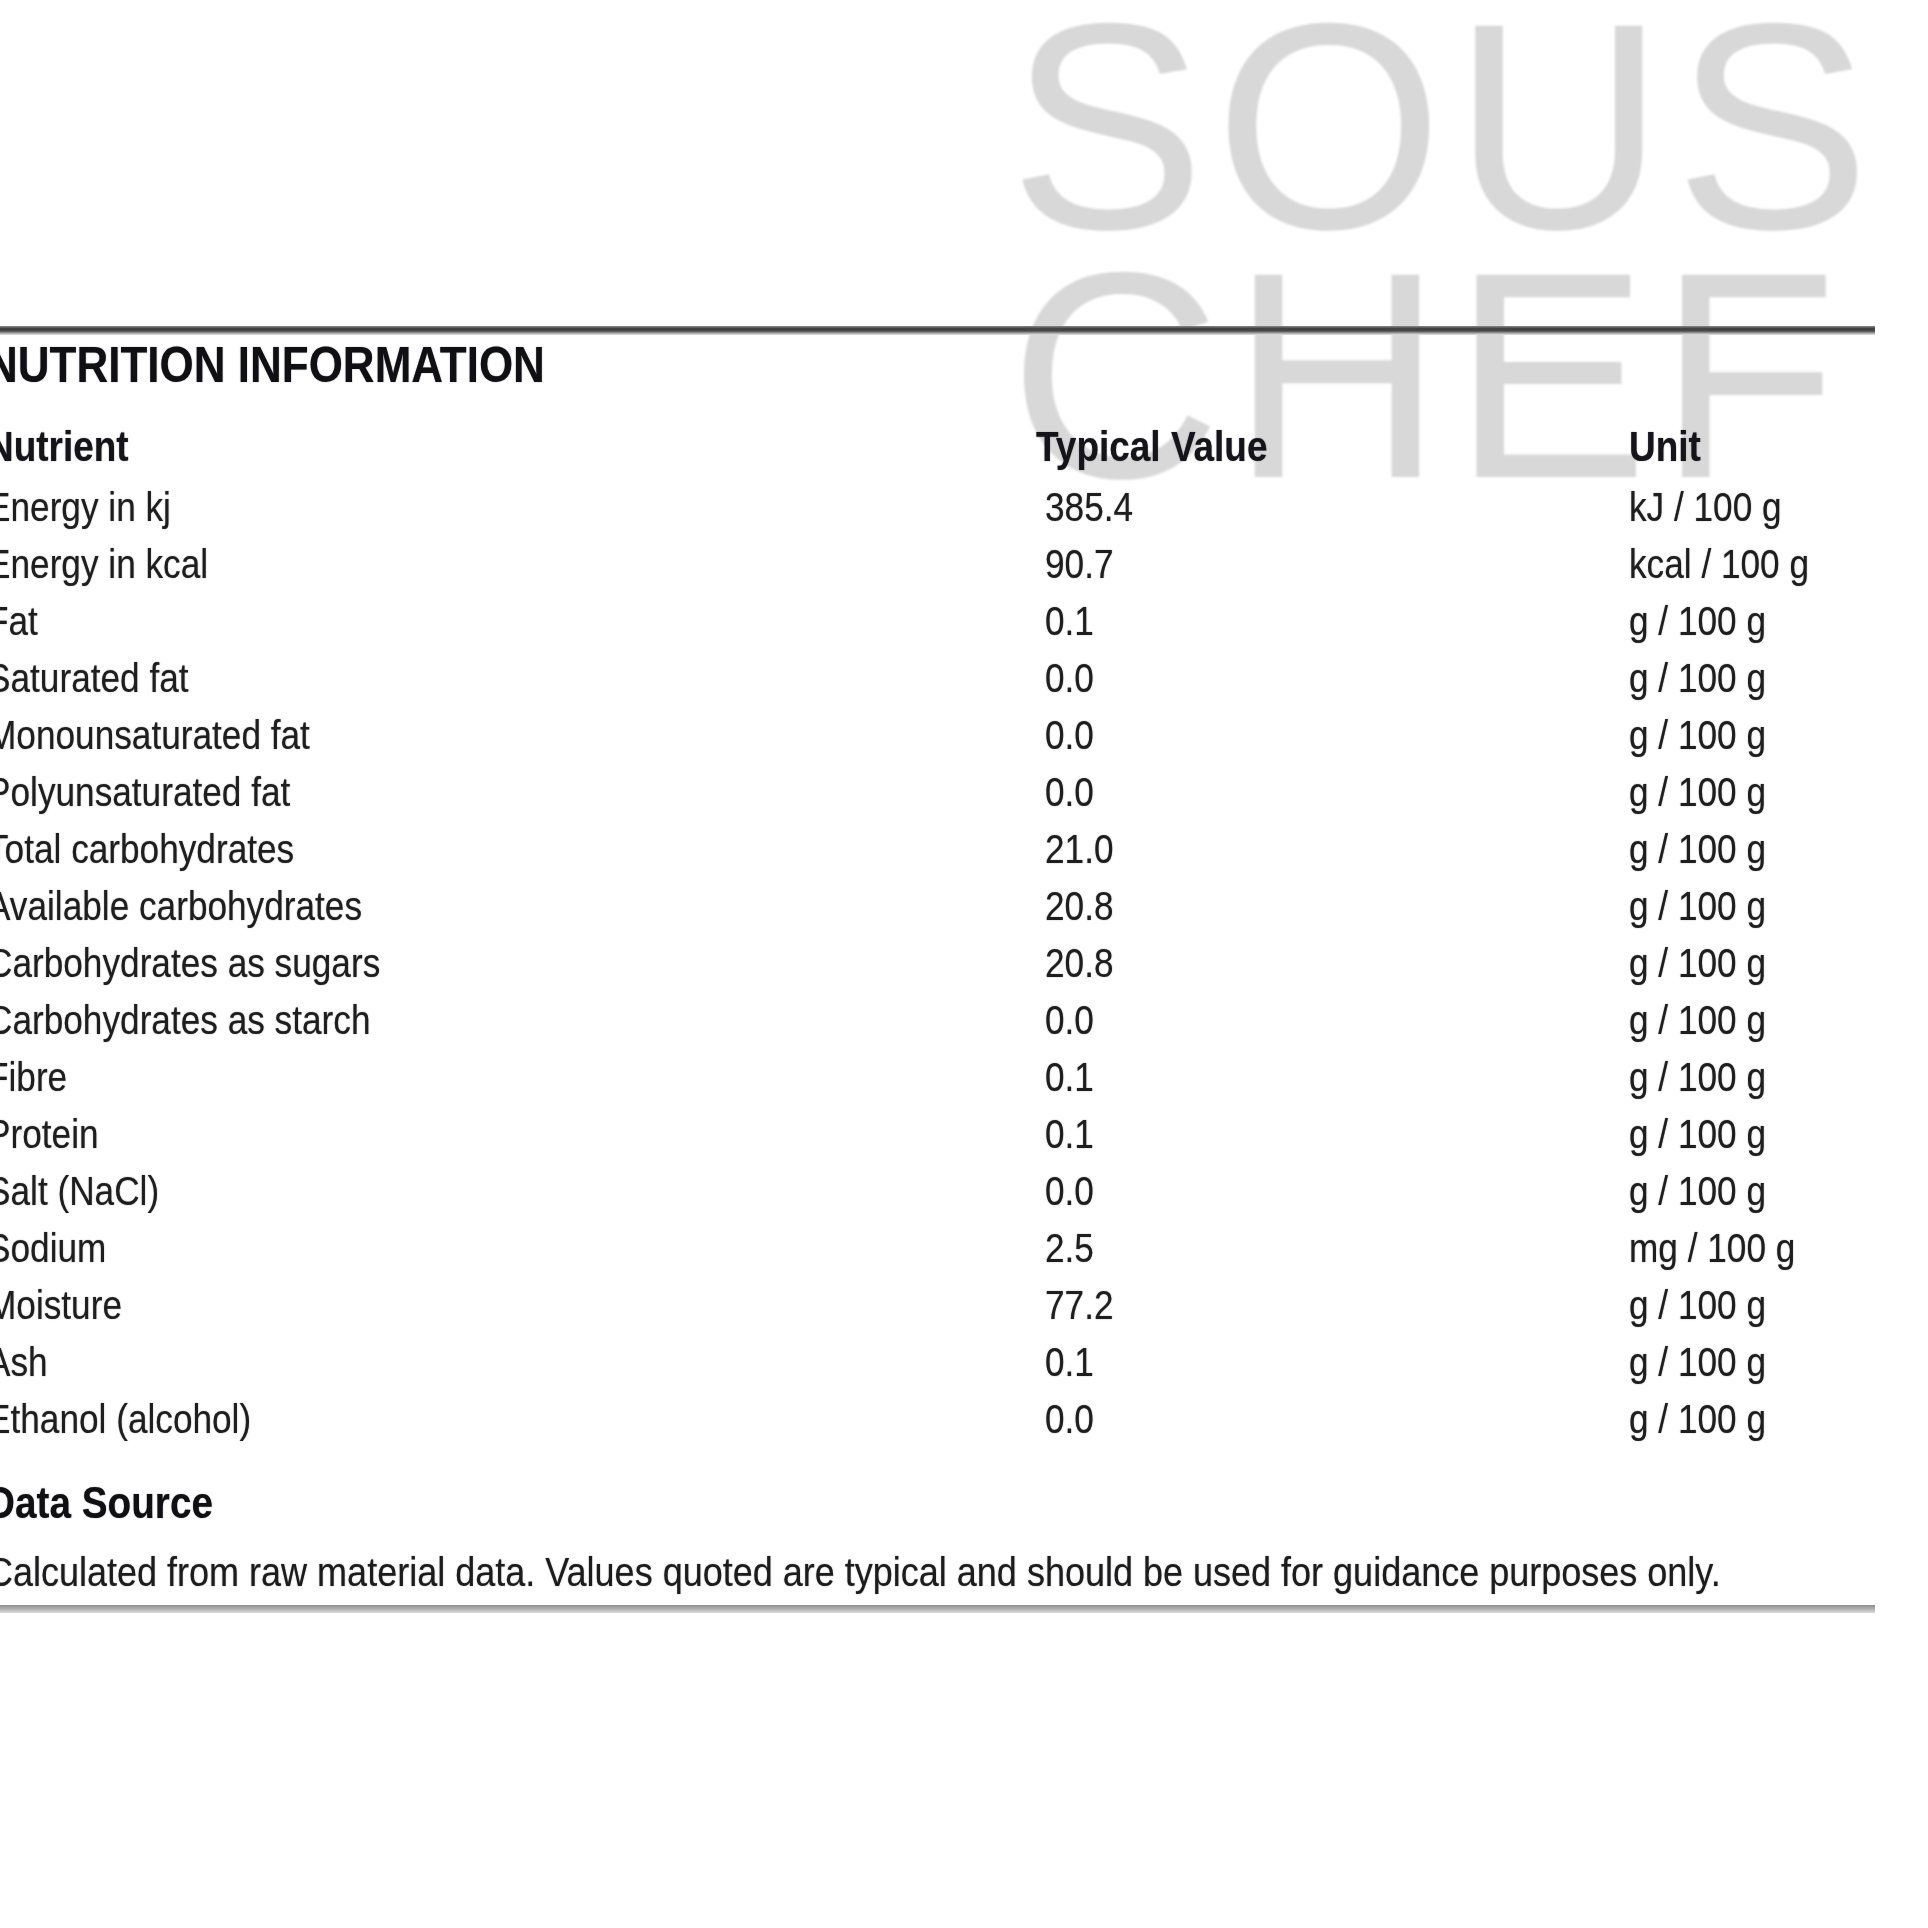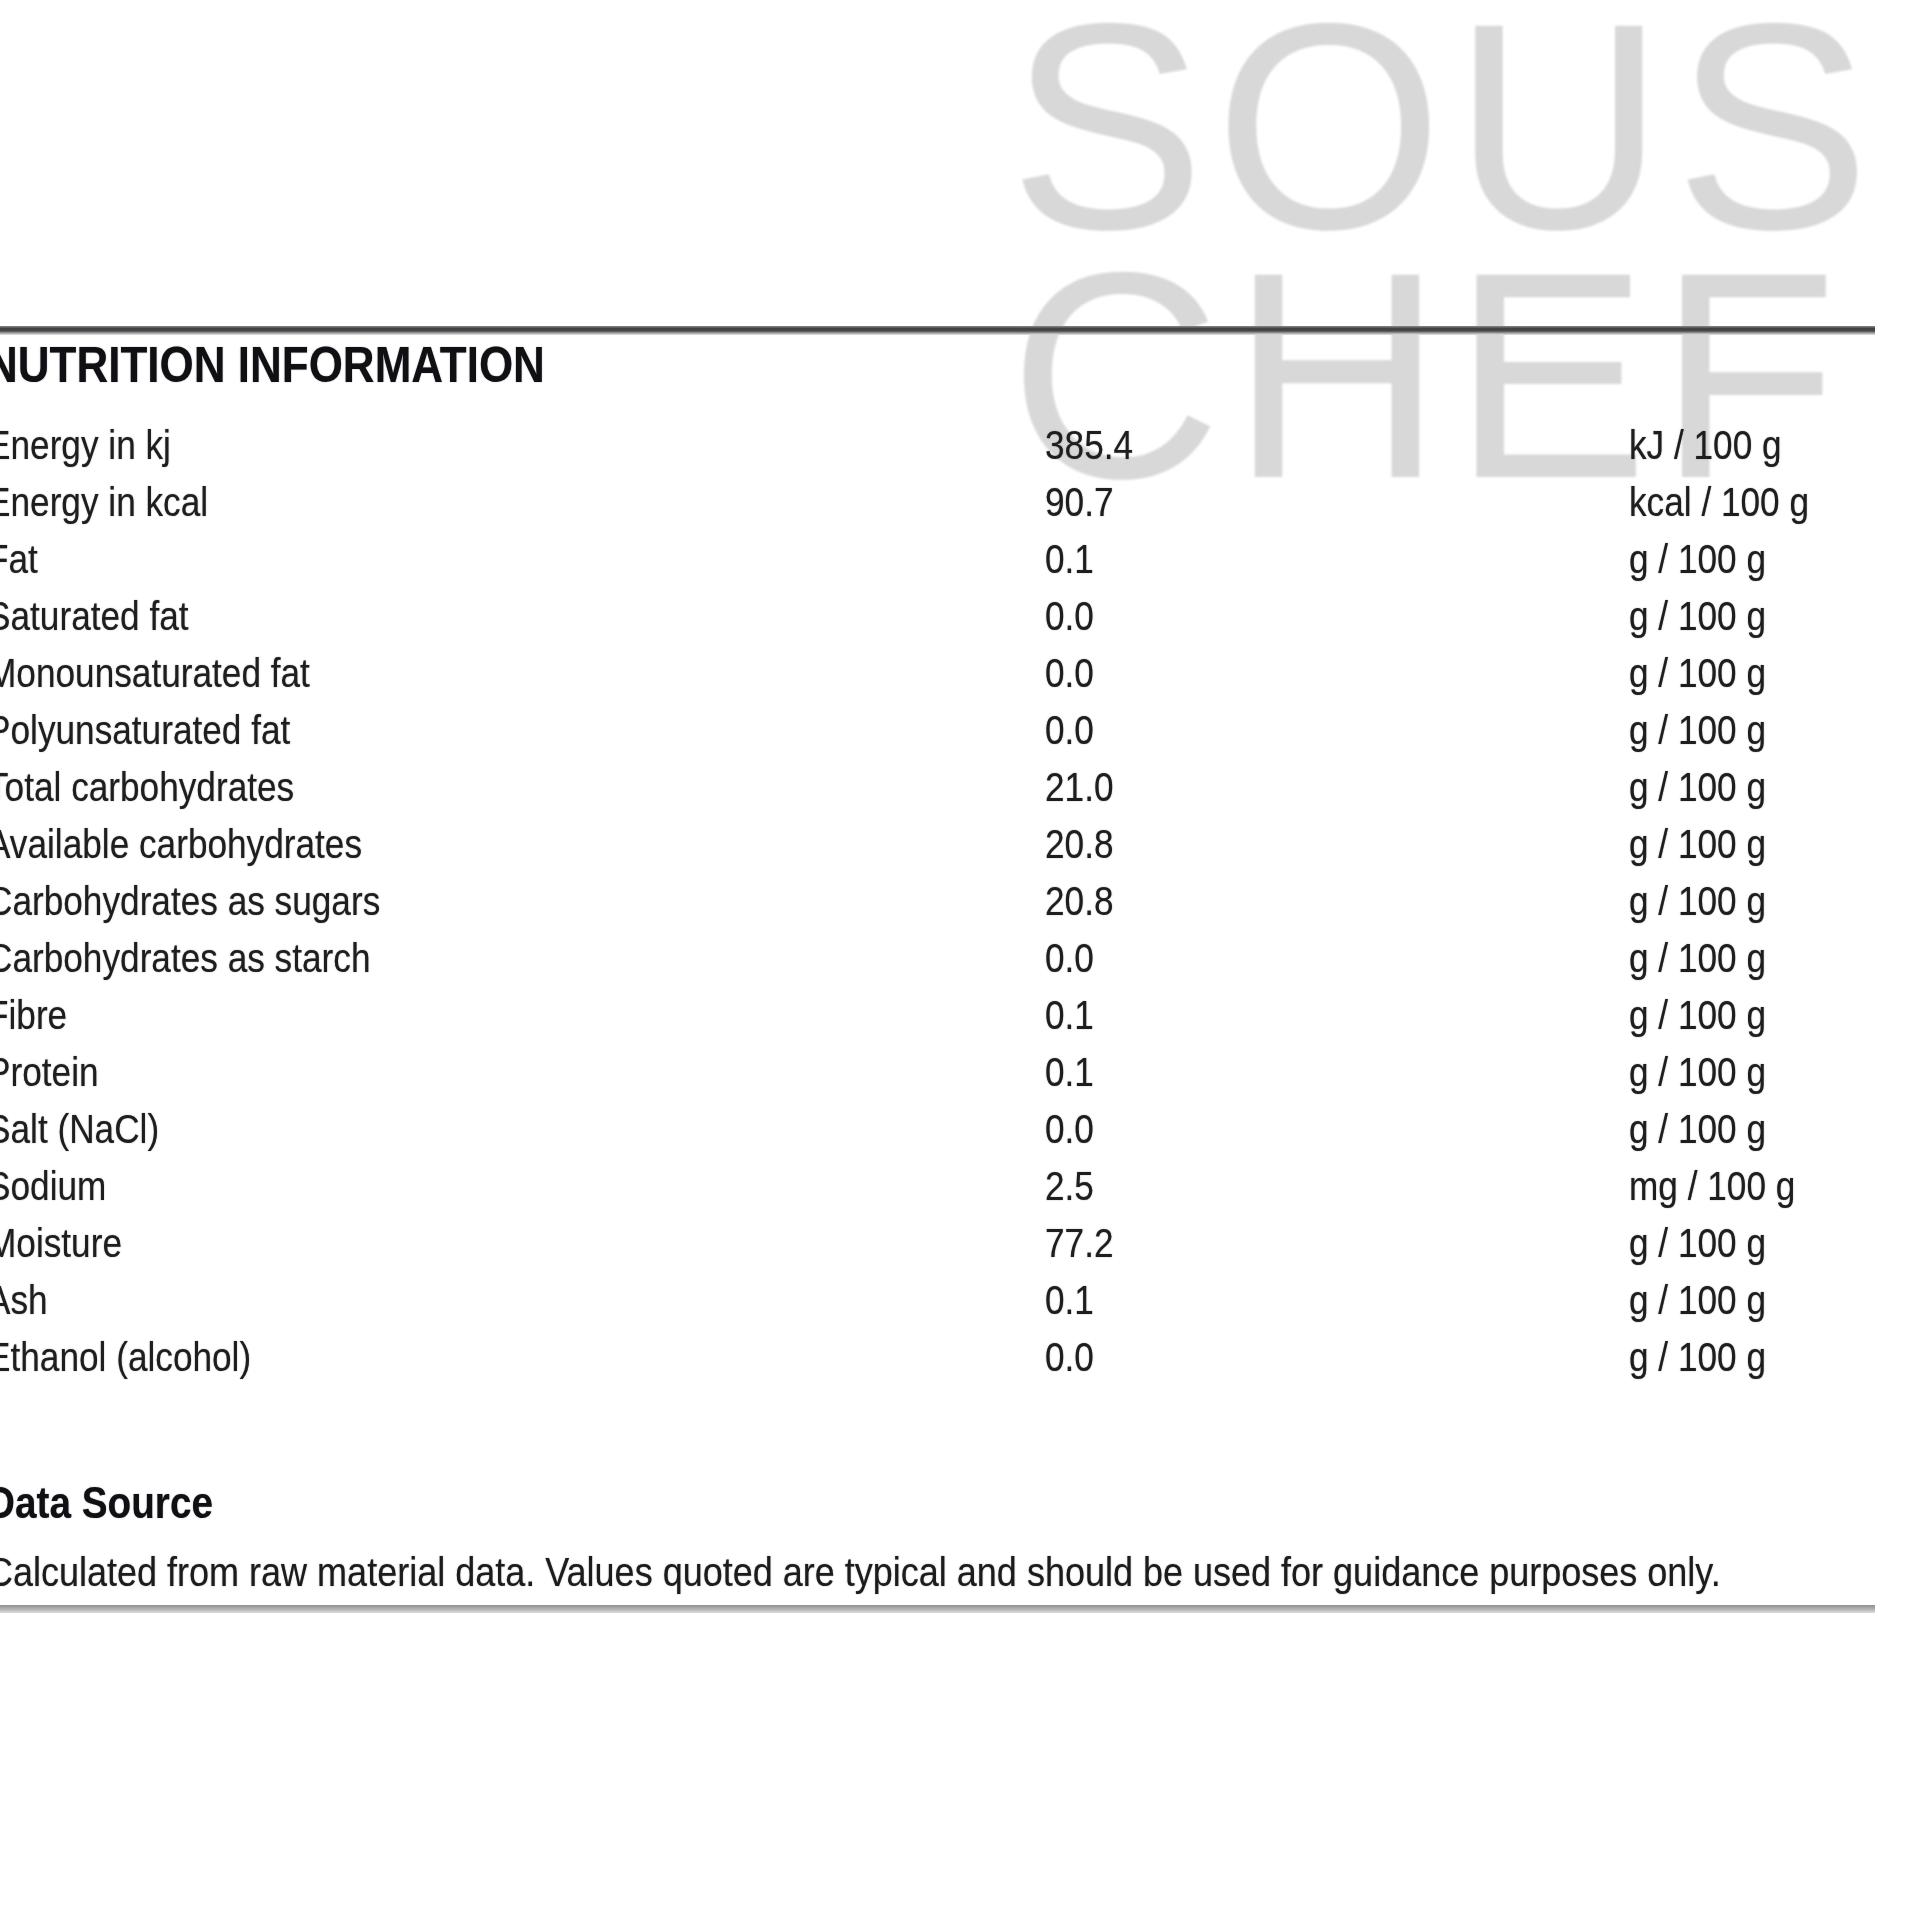--- a/index.html
+++ b/index.html
@@ -68,20 +68,25 @@
   <div class="edgebar bar1" style="background: rgb(216, 216, 216);"></div>
   <div class="edgebar bar2" style="background: rgb(216, 216, 216);"></div>
 
   <div class="rule-top"></div>
 
   <div class="title">
     <span class="cond soft">NUTRITION INFORMATION</span>
   </div>
 
   <div class="tbl">
+    <div class="thead">
+      <span class="c1 soft">Nutrient</span>
+      <span class="c2h soft">Typical Value</span>
+      <span class="c3 soft">Unit</span>
+    </div>
     <div id="rows-container">
 
     <div class="trow">
         <span class="c1 soft">Energy in kj</span>
         <span class="c2 soft">385.4</span>
         <span class="c3 soft">kJ / 100 g</span>
       </div>
         <div class="trow">
         <span class="c1 soft">Energy in kcal</span>
         <span class="c2 soft">90.7</span>

